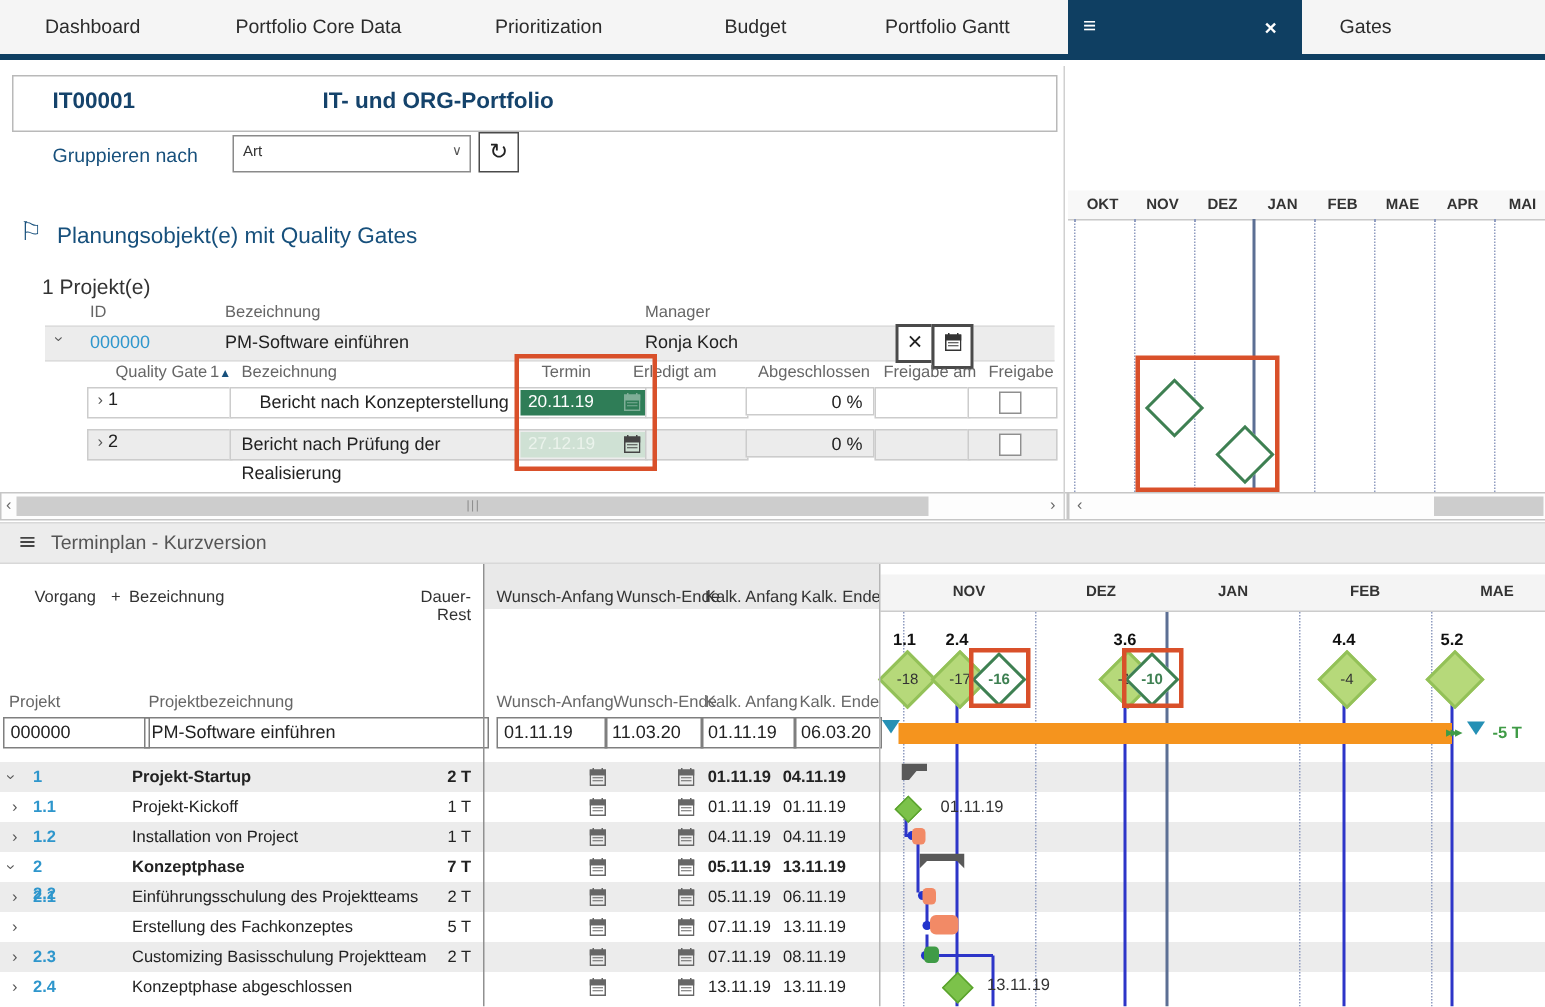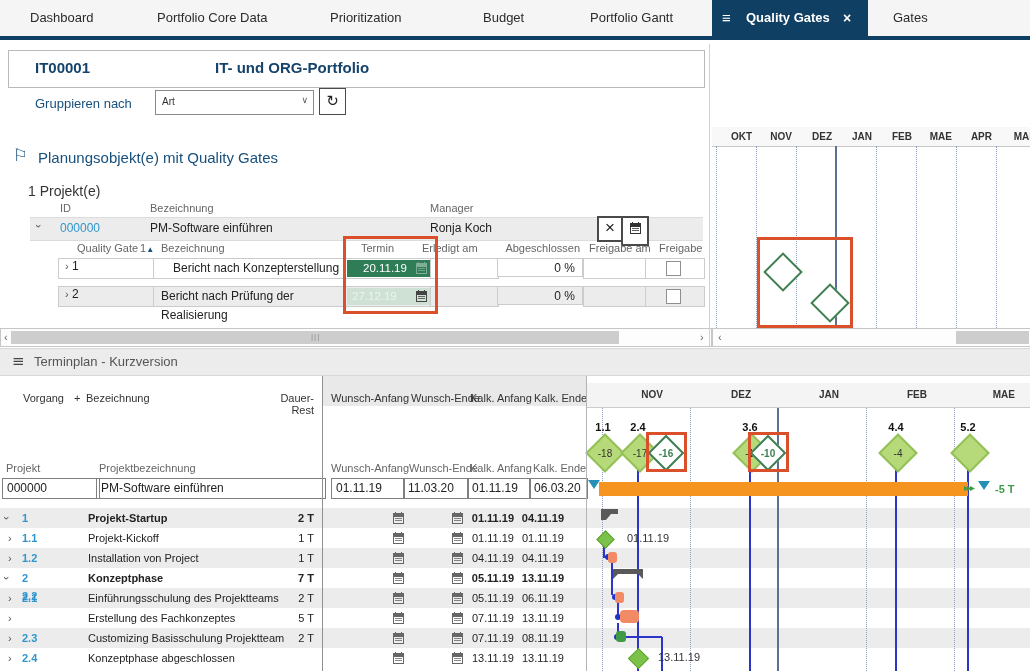--- a/index.html
+++ b/index.html
@@ -30,21 +30,21 @@
   
   .sb-track{height:17px;border:1px solid #c6c6c6;background:#fdfdfd}
   .sb-thumb{top:2px;height:13px;background:#cdcdcd}
   .sb-arrow{font-size:11px;color:#666;line-height:17px}
   
   .grid-dot{width:0;border-left:1px dotted #8f9cc0}
   .today{width:0;border-left:2px solid #5c6f94}
   .vblue{width:0;border-left:2px solid #2d35c8;z-index:2}
   .hblue{height:0;border-top:2px solid #2d35c8;z-index:2}
   .dot{width:6px;height:6px;border-radius:3px;background:#2233cc;z-index:3}
-  .mon{font-size:10px;font-weight:bold;color:#333;text-align:right;width:34px}
+  .mon{font-size:10px;font-weight:bold;color:#333;text-align:center;width:34px}
   .dia-f{transform:rotate(45deg);background:#b6d97a;border:2px solid #93c158;z-index:4}
   .dia-o{transform:rotate(45deg);background:#fff;border:2px solid #3e8052;z-index:5}
   .dia-v{position:absolute;inset:0;transform:rotate(-45deg);display:flex;align-items:center;justify-content:center;
          font-size:10px;color:#333}
   .dia-o .dia-v{color:#3e8052;font-weight:bold}
   .ms-label{font-size:11px;font-weight:bold;color:#111;text-align:center;width:30px;z-index:4}
   .tri-down{width:0;height:0;border-left:6px solid transparent;border-right:6px solid transparent;
             border-top:9px solid #2590b5;z-index:5}
   .taskbar-o{background:#f28a66;border-radius:3px;z-index:3}
   .taskbar-g{background:#3f9b46;border-radius:3px;z-index:3}
@@ -60,21 +60,20 @@
 <body>
 
 <div class="abs nav"></div>
 <div class="abs tab" style="left:30px">Dashboard</div>
 <div class="abs tab" style="left:157px">Portfolio Core Data</div>
 <div class="abs tab" style="left:330px">Prioritization</div>
 <div class="abs tab" style="left:483px">Budget</div>
 <div class="abs tab" style="left:590px">Portfolio Gantt</div>
 <div class="abs tab tab-active" style="left:712px;width:156px">
   <span class="abs" style="left:10px;font-size:15px">≡</span>
-  <span class="abs" style="left:34px">Quality Gates</span>
   <span class="abs" style="left:131px;font-size:14px">×</span>
 </div>
 <div class="abs tab" style="left:893px">Gates</div>
 <div class="abs nav-underline"></div>
 
 <div class="abs hdr-box"></div>
 <div class="abs navy-b" style="left:35px;top:59px">IT00001</div>
 <div class="abs navy-b" style="left:215px;top:59px">IT- und ORG-Portfolio</div>
 
 <div class="abs navy" style="left:35px;top:96px;font-size:13px">Gruppieren nach</div>
@@ -112,21 +111,21 @@
 <div class="abs th" style="left:161px;top:242px">Bezeichnung</div>
 <div class="abs th" style="left:361px;top:242px">Termin</div>
 <div class="abs th" style="left:422px;top:242px">Erledigt am</div>
 <div class="abs th r" style="left:505px;top:242px;width:75px">Abgeschlossen</div>
 <div class="abs th" style="left:589px;top:242px">Freigabe am</div>
 <div class="abs th" style="left:659px;top:242px">Freigabe</div>
 
 <div class="abs cell" style="left:58px;top:258px;width:95px;height:19px"><span class="chev" style="margin-left:6px">›</span>&nbsp;<span>1</span></div>
 <div class="abs cell" style="left:153px;top:258px;width:192px;height:19px;padding-left:19px;line-height:19px">Bericht nach Konzepterstellung</div>
 <div class="abs cell" style="left:345px;top:258px;width:85px;height:19px">
-  <div class="abs" style="left:1px;top:1px;width:81px;height:17px;background:#2f7d57;color:#fff;line-height:17px;padding-left:16px;font-size:11.5px">20.11.19</div>
+  <div class="abs" style="left:1px;top:1px;width:81px;height:17px;background:#2f7d57;color:#fff;line-height:17px;padding-left:5px;font-size:11.5px">20.11.19</div>
   <span class="cal abs" style="right:4px;top:3px;color:#7fae97"><svg width="11" height="12" viewBox="0 0 11 12">
         <rect x="0.5" y="1.5" width="10" height="10" fill="none" stroke="currentColor"></rect>
         <rect x="0.5" y="1.5" width="10" height="3" fill="currentColor" stroke="currentColor"></rect>
         <line x1="2.5" y1="0" x2="2.5" y2="2" stroke="currentColor"></line>
         <line x1="8.5" y1="0" x2="8.5" y2="2" stroke="currentColor"></line>
         <line x1="2" y1="6.5" x2="9" y2="6.5" stroke="currentColor" stroke-width="0.8"></line>
         <line x1="2" y1="8.5" x2="9" y2="8.5" stroke="currentColor" stroke-width="0.8"></line>
       </svg></span>
 </div>
 <div class="abs cell" style="left:430px;top:258px;width:67px;height:19px"></div>

